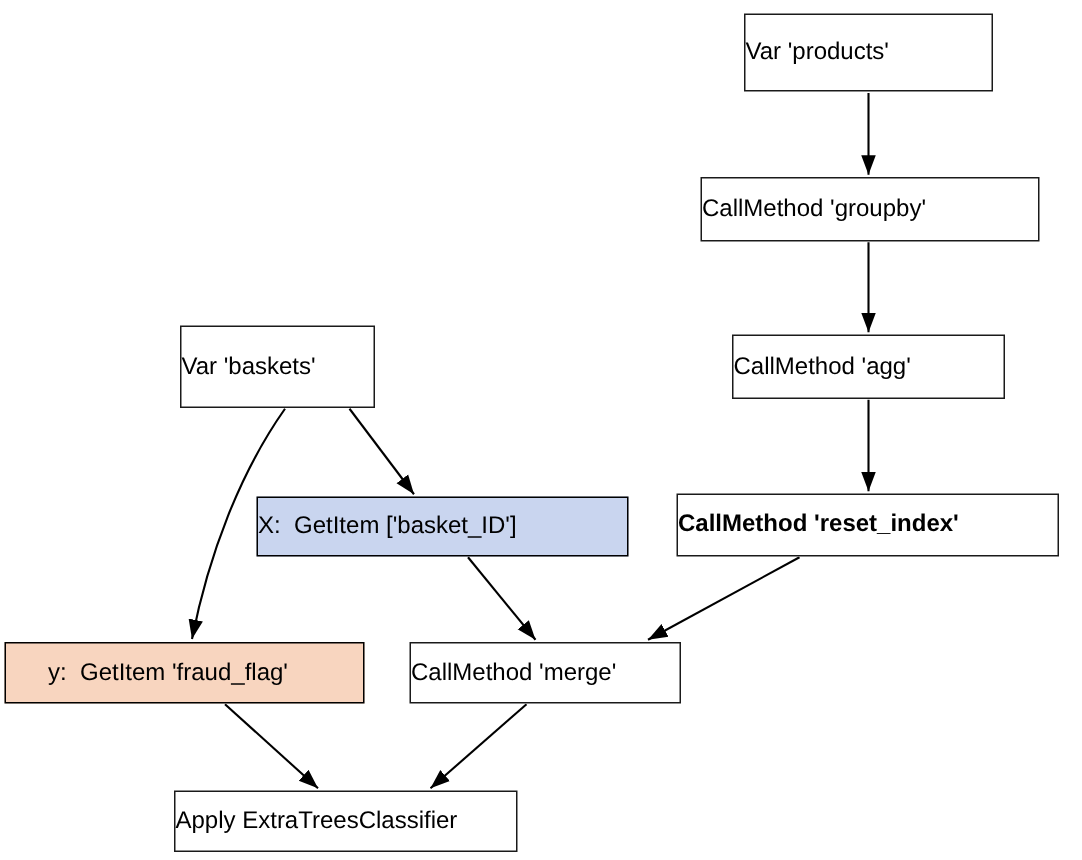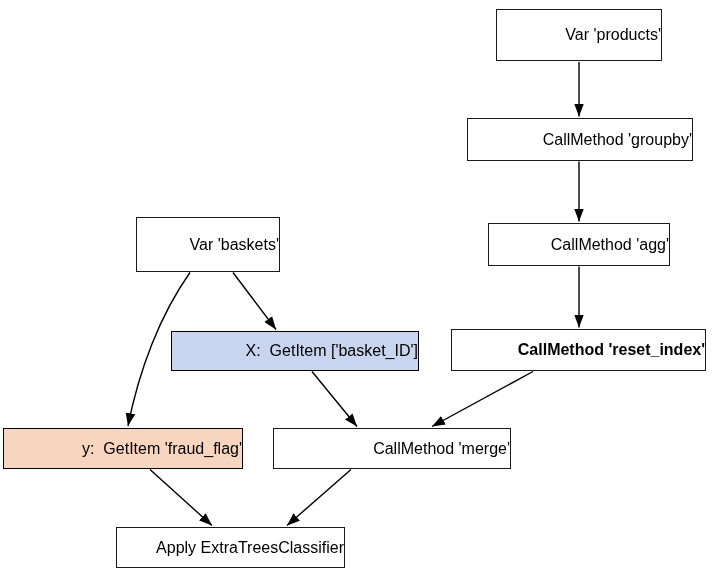--- a/index.html
+++ b/index.html
@@ -20,21 +20,21 @@
     left: 0;
     top: 0;
     width: 721px;
     height: 573px;
     pointer-events: none;
   }
   .node {
     position: absolute;
     display: flex;
     align-items: center;
-    justify-content: flex-end;
+    justify-content: flex-start;
     background: #ffffff;
     border: 1.2px solid #1a1a1a;
     color: #000000;
     font-size: 16px;
     white-space: pre;
     box-sizing: border-box;
     text-align: center;
   }
   .node.fill-x {
     background: #c9d5ef;
@@ -43,24 +43,24 @@
   .node.fill-y {
     background: #f8d5bf;
     border: 1.5px solid #000000;
     padding-left: 28px;
   }
   
   #n-var-products        { left: 496px; top:   9px; width: 166px; height: 52px; }
   #n-callmethod-groupby  { left: 467px; top: 118px; width: 226px; height: 43px; }
   #n-callmethod-agg      { left: 488px; top: 223px; width: 182px; height: 43px; }
   #n-callmethod-reset    { left: 451px; top: 329px; width: 255px; height: 42px; font-weight: bold; }
-  #n-var-baskets         { left: 136px; top: 217px; width: 144px; height: 55px; }
+  #n-var-baskets         { left: 120px; top: 217px; width: 130px; height: 55px; }
   #n-x-getitem           { left: 171px; top: 331px; width: 248px; height: 40px; }
   #n-y-getitem           { left:   3px; top: 428px; width: 240px; height: 41px; }
-  #n-callmethod-merge    { left: 273px; top: 428px; width: 238px; height: 41px; padding-left: 23px; }
+  #n-callmethod-merge    { left: 273px; top: 428px; width: 181px; height: 41px; }
   #n-apply-extratrees    { left: 116px; top: 527px; width: 229px; height: 41px; }
 
   .edge {
     fill: none;
     stroke: #000000;
     stroke-width: 1.4;
   }
 </style>
 </head>
 <body>

